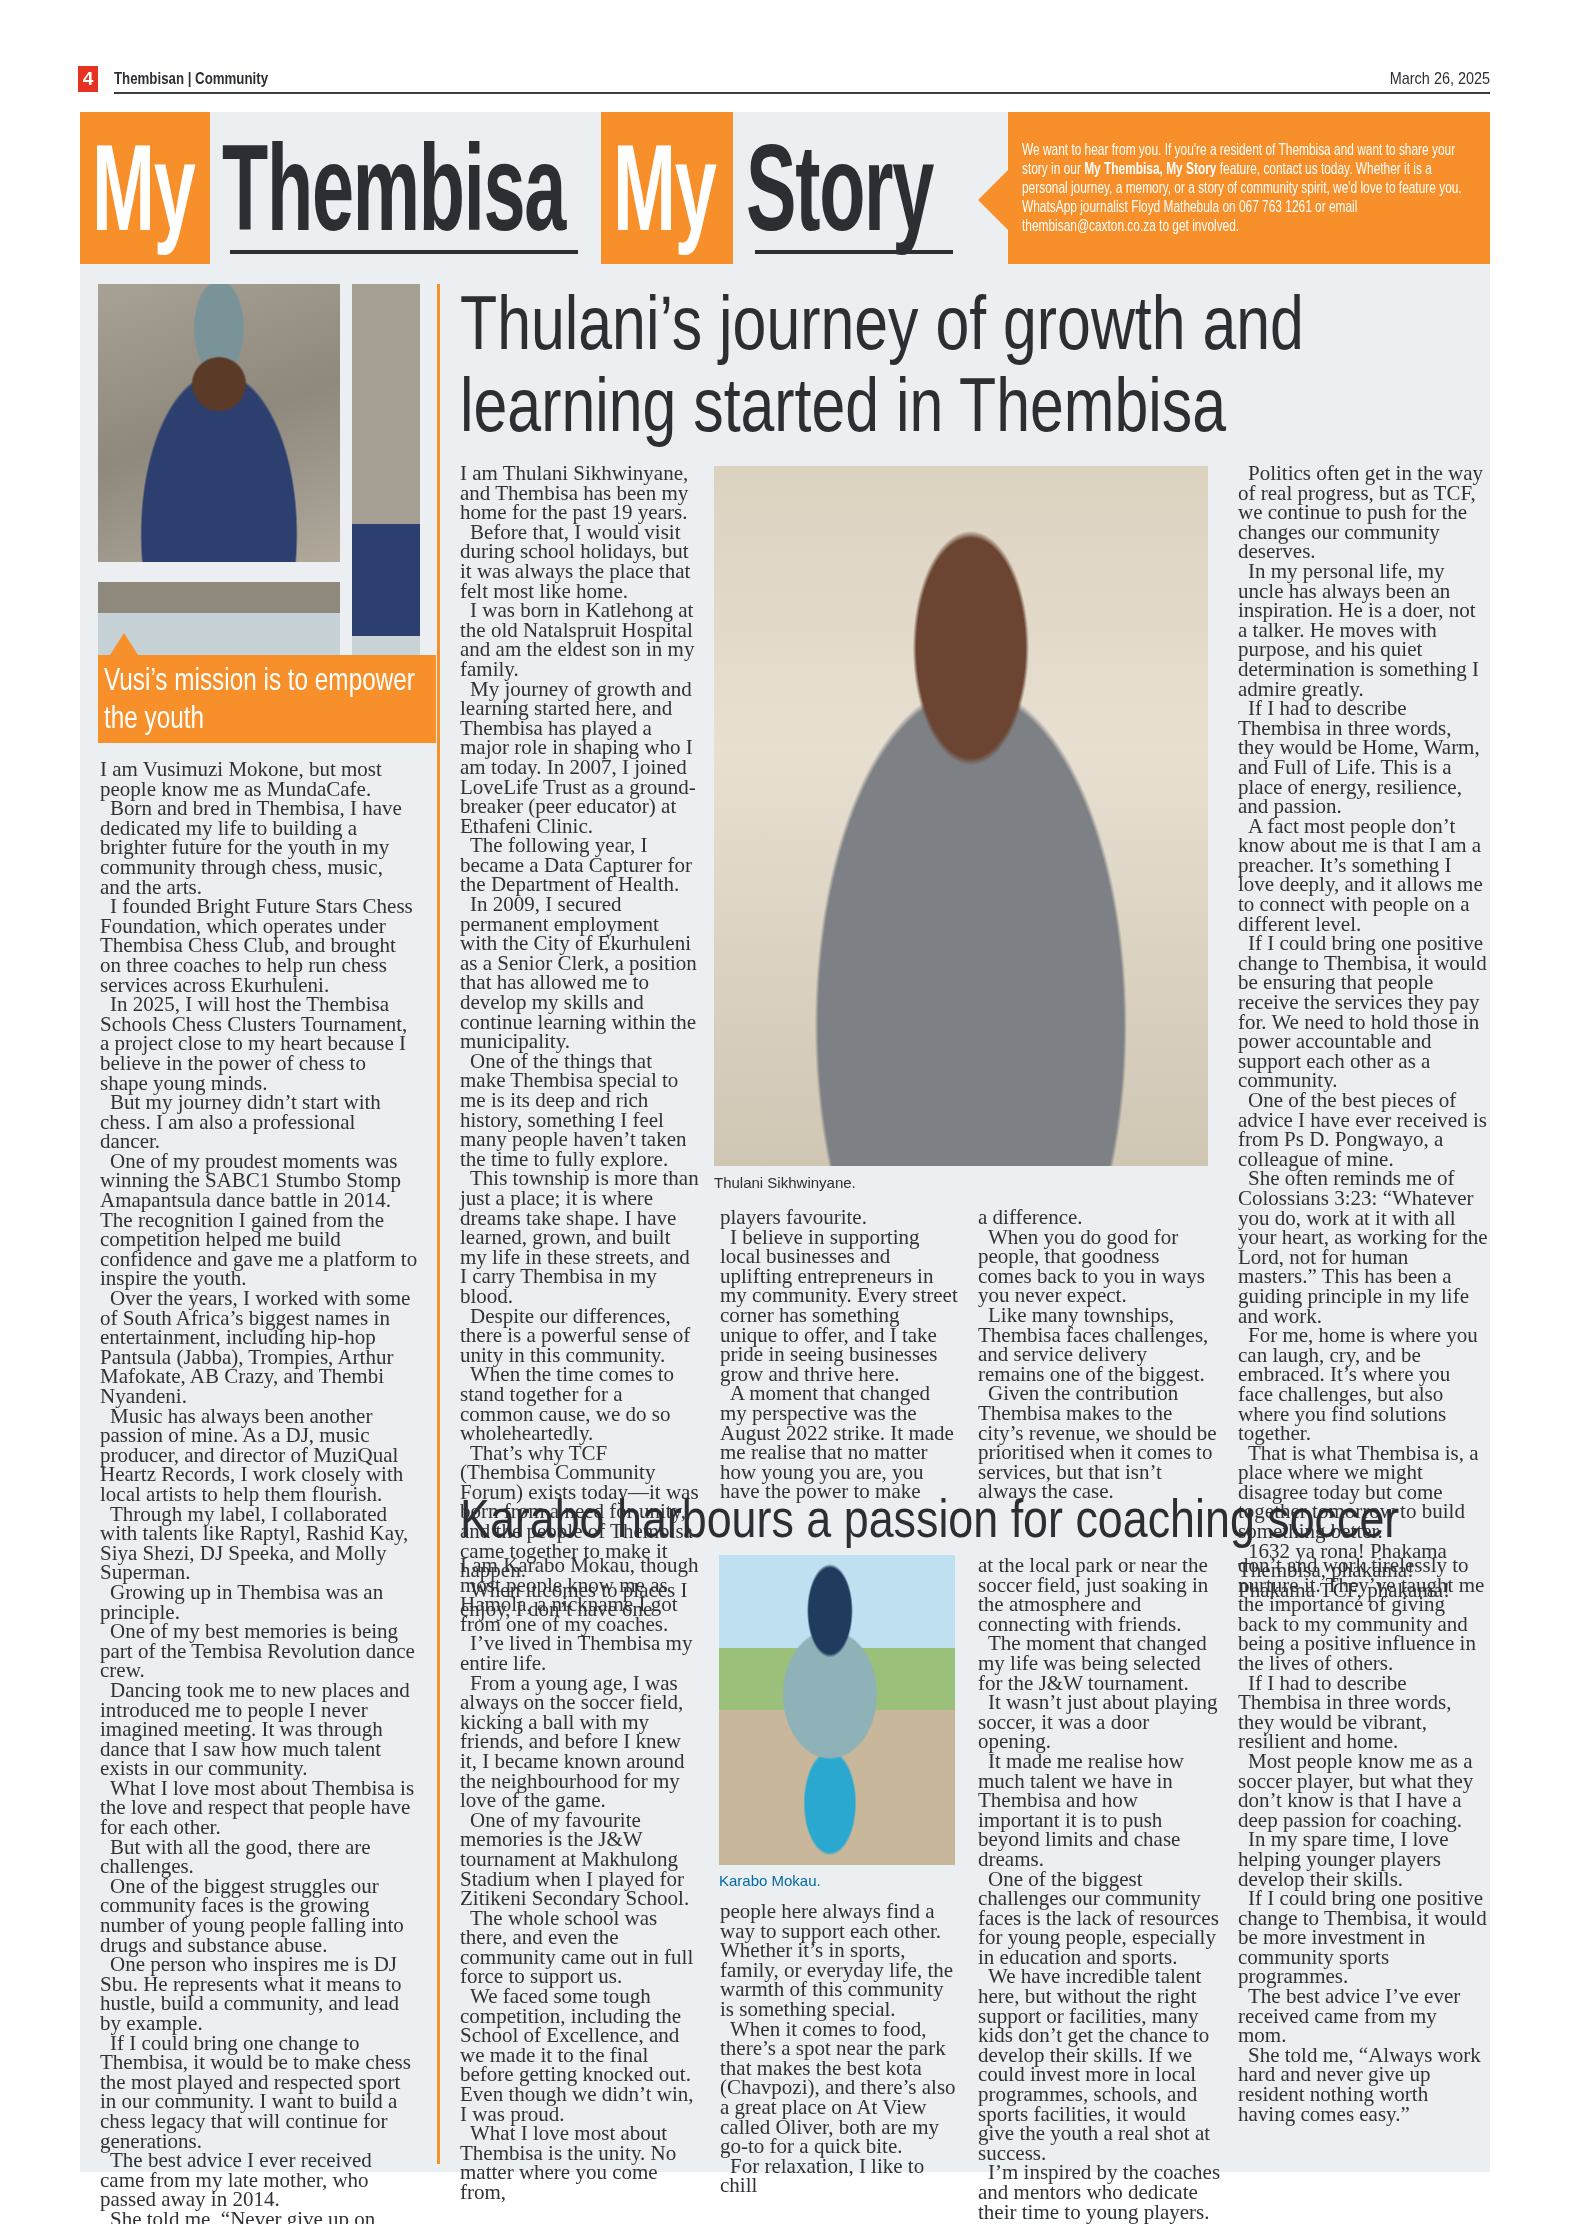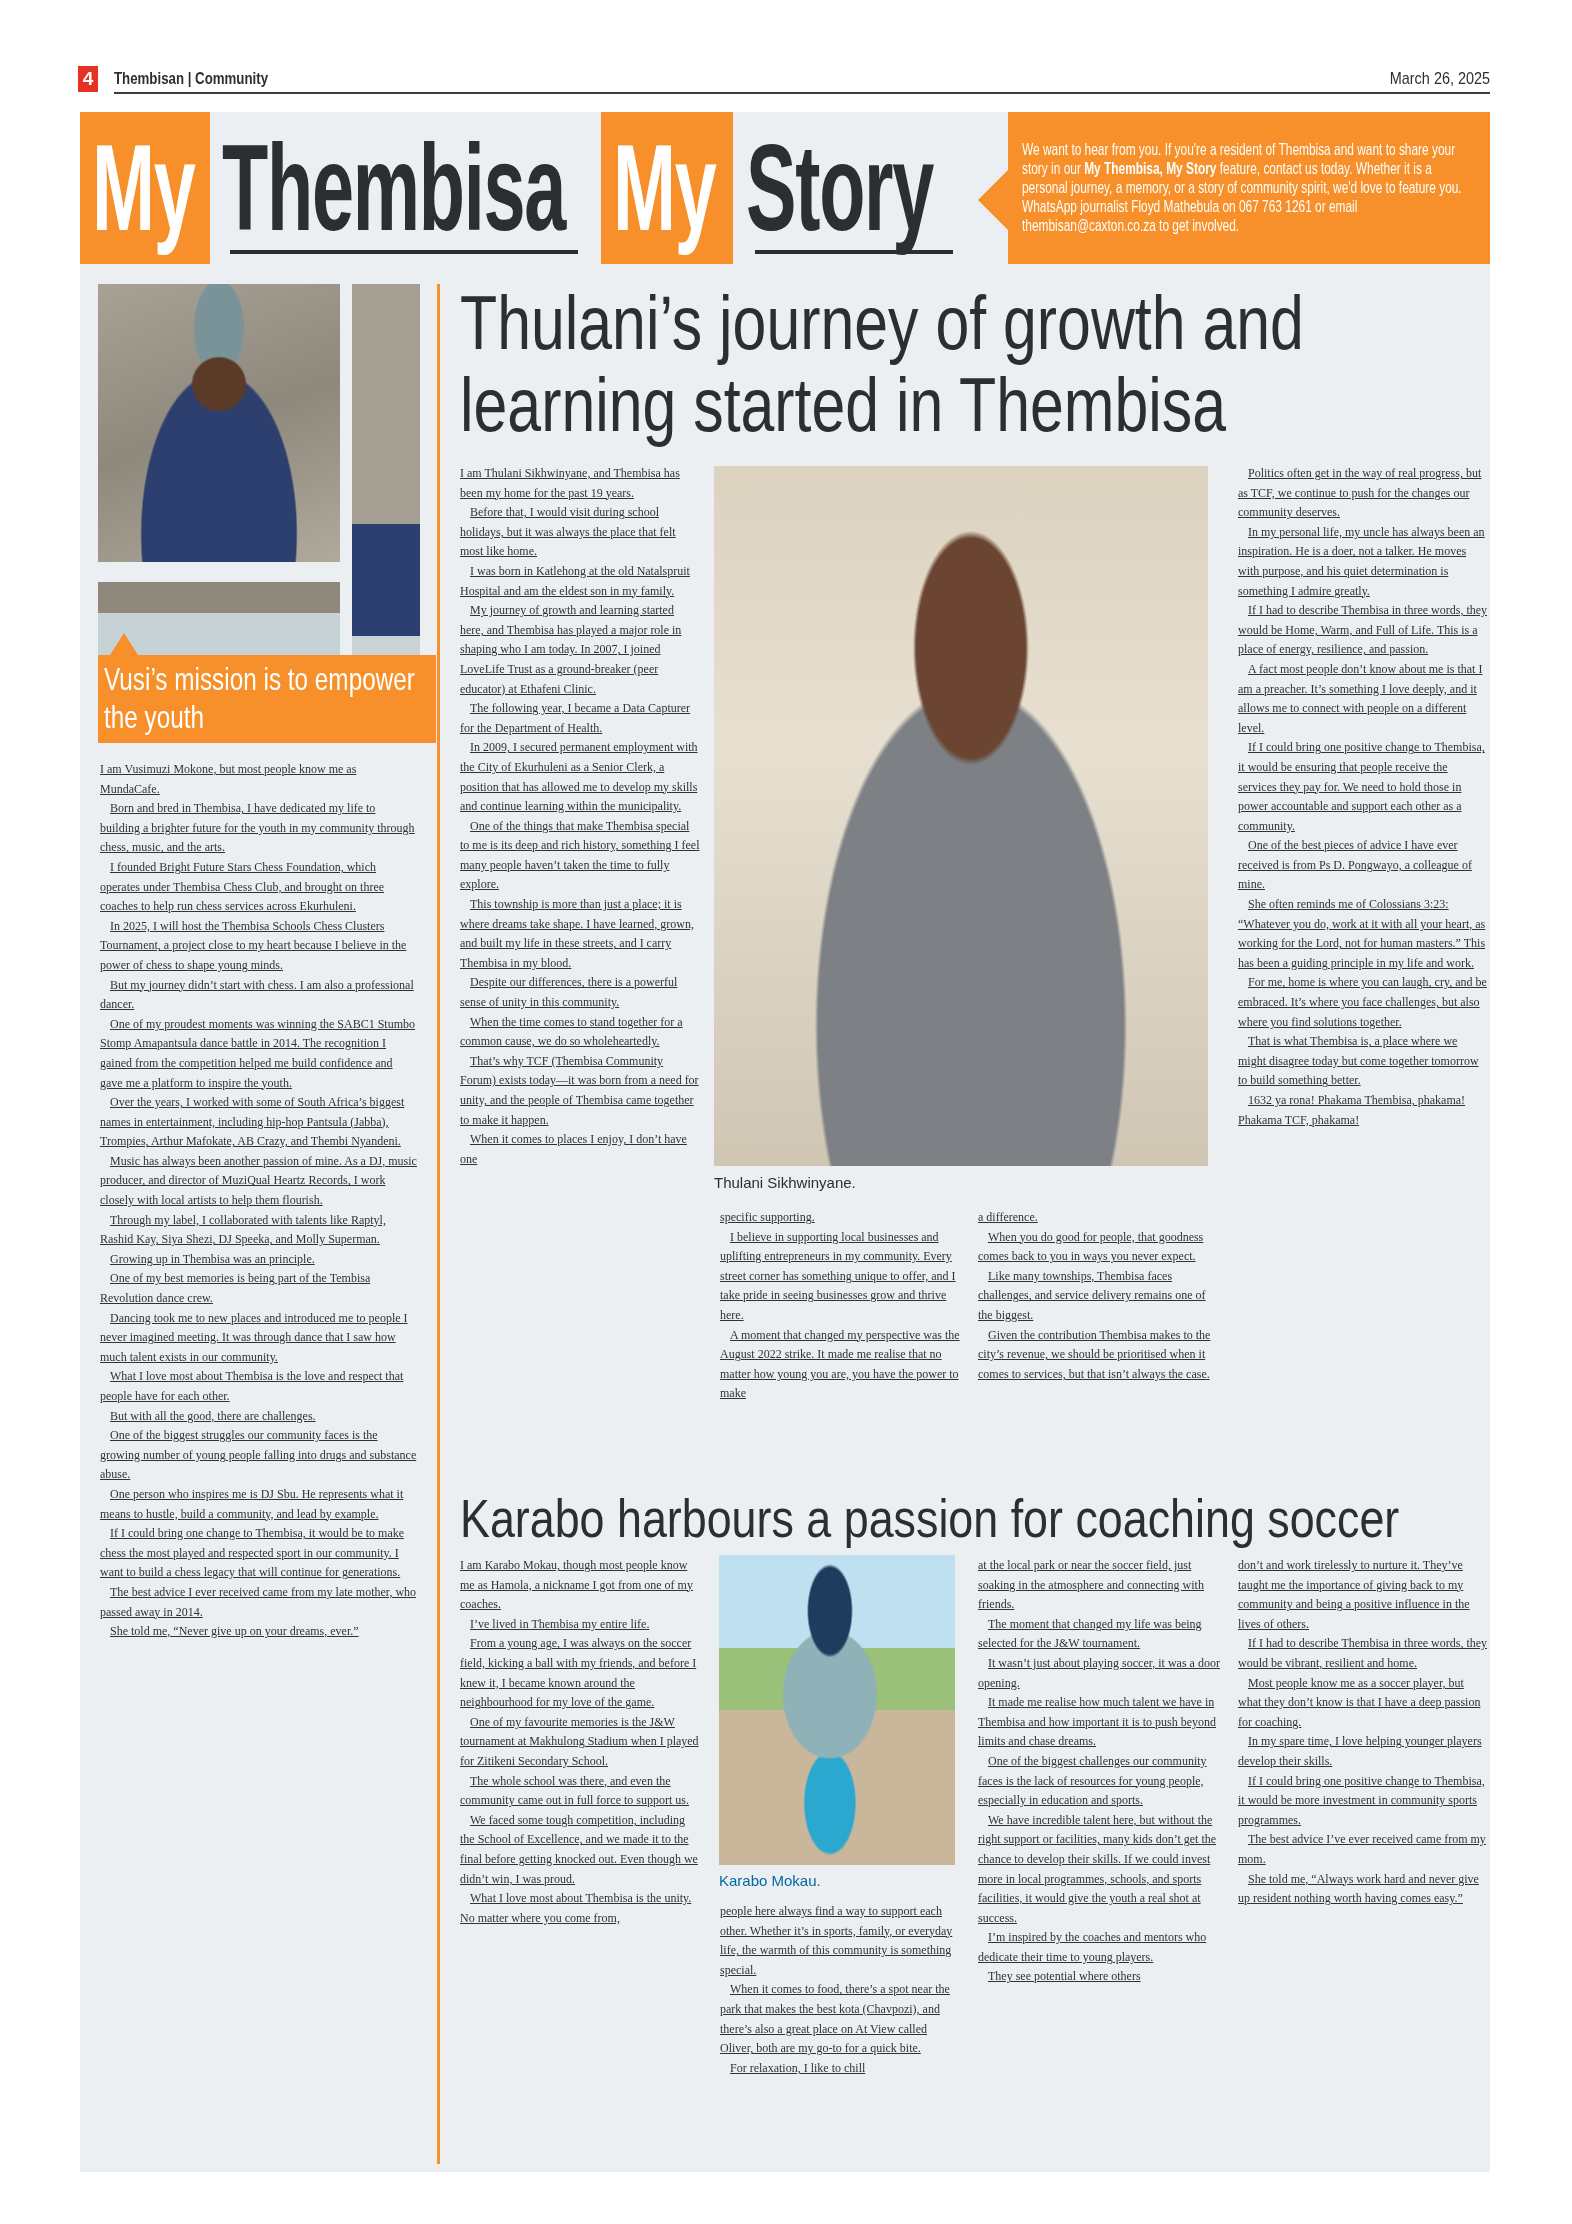--- a/index.html
+++ b/index.html
@@ -67,21 +67,21 @@
                  linear-gradient(180deg, #bfe0f0 0 30%, #9ac07a 30% 50%, #c8b79a 50%); }
   .karabo-caption { left: 719px; top: 1872px; font: 15px "Liberation Sans", sans-serif; color: #0369a1; }
 
   
   .headline { font-family: "Liberation Sans", sans-serif; color: #2b2e33; white-space: nowrap;
               transform-origin: left top; }
   .h-thulani { left: 460px; top: 282px; font-size: 76px; line-height: 82px; transform: scaleX(0.8); }
   .h-karabo { left: 460px; top: 1490px; font-size: 54px; line-height: 56px; transform: scaleX(0.83); }
 
   
-  .col { font-size: 12px; line-height: 19.6px; color: #2f3236; text-decoration: underline; }
+  .col { font-size: 21px; line-height: 19.6px; color: #2f3236; }
   .col p { margin: 0; text-indent: 10px; }
   .col p.first { text-indent: 0; }
 </style>
 </head>
 <body>
 
 <div class="abs folio-num">4</div>
 <div class="abs folio-pub">
   <span>Thembisan</span>
   <span> | </span>
@@ -150,21 +150,21 @@
     <p>One of the things that make Thembisa special to me is its deep and rich history, something I feel many people haven’t taken the time to fully explore.</p>
     <p>This township is more than just a place; it is where dreams take shape. I have learned, grown, and built my life in these streets, and I carry Thembisa in my blood.</p>
     <p>Despite our differences, there is a powerful sense of unity in this community.</p>
     <p>When the time comes to stand together for a common cause, we do so wholeheartedly.</p>
     <p>That’s why TCF (Thembisa Community Forum) exists today—it was born from a need for unity, and the people of Thembisa came together to make it happen.</p>
     <p>When it comes to places I enjoy, I don’t have one</p>
   </div>
 <div class="abs photo thulani-photo"></div>
 <div class="abs thulani-caption">Thulani Sikhwinyane.</div>
 <div class="abs col" id="thulani-col2" style="left:720px;top:1208px;width:240px;">
-    <p class="first">specific supporting.</p>
+    <p class="first">players favourite.</p>
     <p>I believe in supporting local businesses and uplifting entrepreneurs in my community. Every street corner has something unique to offer, and I take pride in seeing businesses grow and thrive here.</p>
     <p>A moment that changed my perspective was the August 2022 strike. It made me realise that no matter how young you are, you have the power to make</p>
   </div>
 <div class="abs col" id="thulani-col3" style="left:978px;top:1208px;width:240px;">
     <p class="first">a difference.</p>
     <p>When you do good for people, that goodness comes back to you in ways you never expect.</p>
     <p>Like many townships, Thembisa faces challenges, and service delivery remains one of the biggest.</p>
     <p>Given the contribution Thembisa makes to the city’s revenue, we should be prioritised when it comes to services, but that isn’t always the case.</p>
   </div>
 <div class="abs col" id="thulani-col4" style="left:1238px;top:464px;width:250px;">

